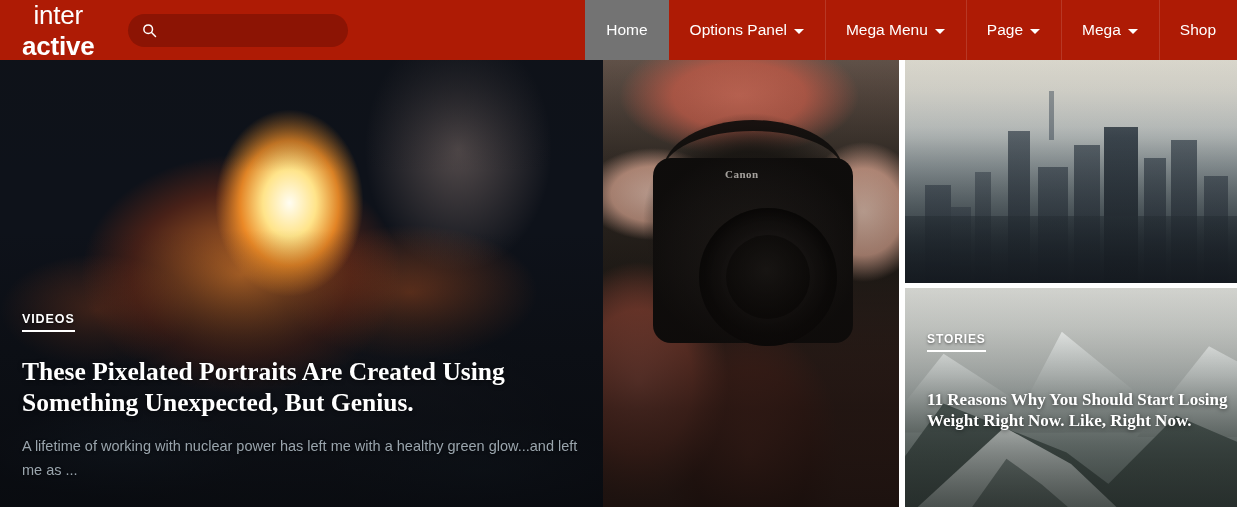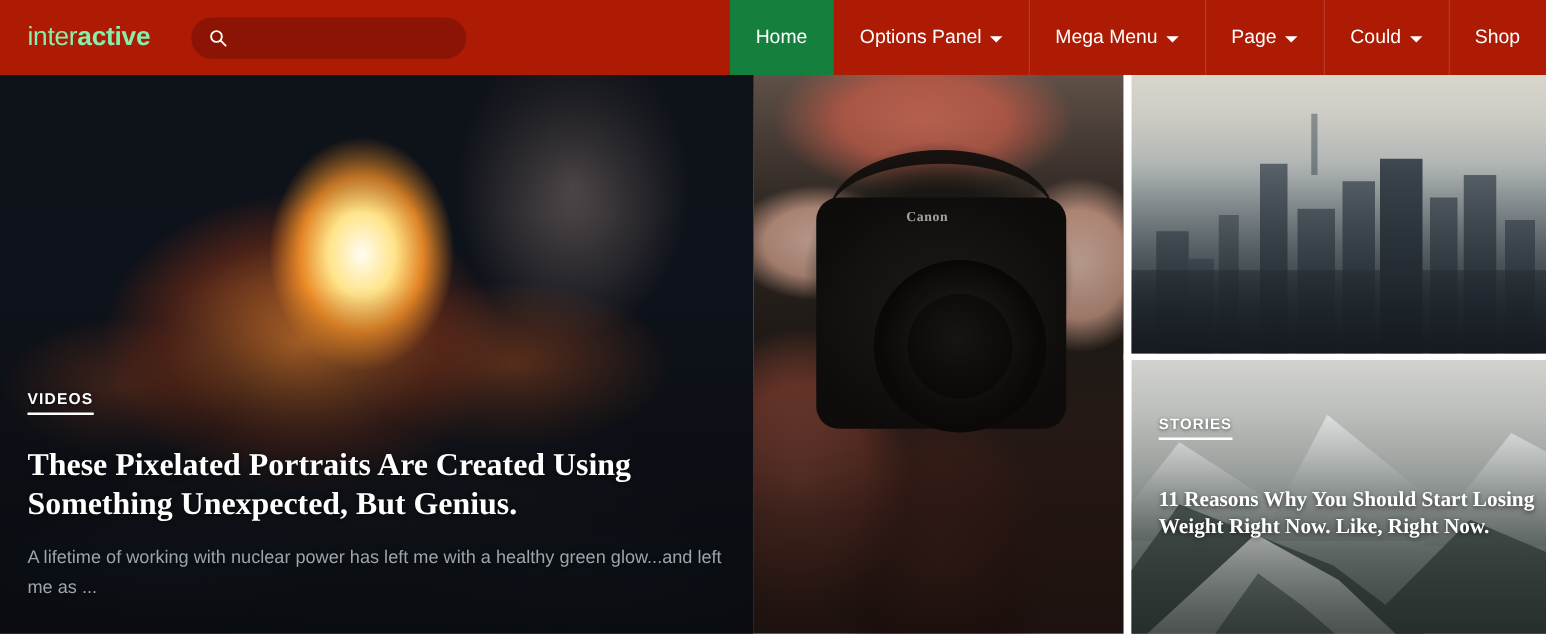--- a/index.html
+++ b/index.html
@@ -14,24 +14,25 @@
   .header {
     position: absolute; top: 0; left: 0;
     width: 1237px; height: 60px;
     background: #ae1b05;
     display: flex; align-items: stretch;
     z-index: 10;
   }
   .brand {
     display: flex; align-items: center;
     padding-left: 22px;
-    font-size: 21px;
+    font-size: 26px;
     letter-spacing: -0.2px;
-    color: #86efac;
+    color: #ffffff;
     user-select: none;
+    flex-direction: column;
   }
   .brand .light { font-weight: 300; }
   .brand .bold  { font-weight: 700; }
 
   .search-wrap {
     display: flex; align-items: center;
     margin-left: 33px;
   }
   .search-pill {
     width: 220px; height: 33px;
@@ -63,21 +64,21 @@
     white-space: nowrap;
     cursor: pointer;
     user-select: none;
   }
   .nav-item + .nav-item::before {
     content: "";
     position: absolute; left: 0; top: 0; bottom: 0;
     width: 1px;
     background: rgba(255,255,255,0.13);
   }
-  .nav-item.active { background: #15803d; }
+  .nav-item.active { background: #737373; }
   .nav-item.active + .nav-item::before { background: transparent; }
   .caret {
     display: inline-block;
     margin-left: 7px;
     width: 0; height: 0;
     border-left: 5px solid transparent;
     border-right: 5px solid transparent;
     border-top: 5px solid #ffffff;
     position: relative; top: 1px;
   }
@@ -286,21 +287,21 @@
     </div>
     <div class="nav-item">
       <span>Mega Menu</span>
       <span class="caret"></span>
     </div>
     <div class="nav-item">
       <span>Page</span>
       <span class="caret"></span>
     </div>
     <div class="nav-item">
-      <span>Could</span>
+      <span>Mega</span>
       <span class="caret"></span>
     </div>
     <div class="nav-item">
       <span>Shop</span>
     </div>
   </nav>
 </div>
 
 <div class="grid">
 

